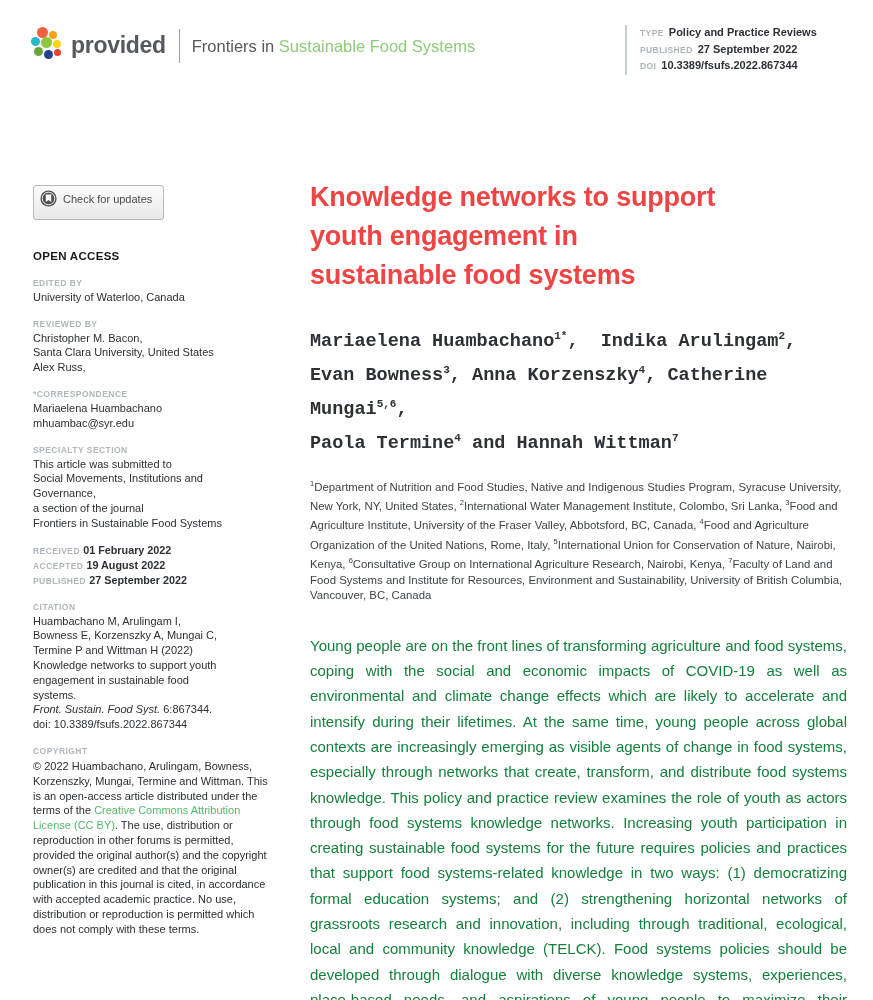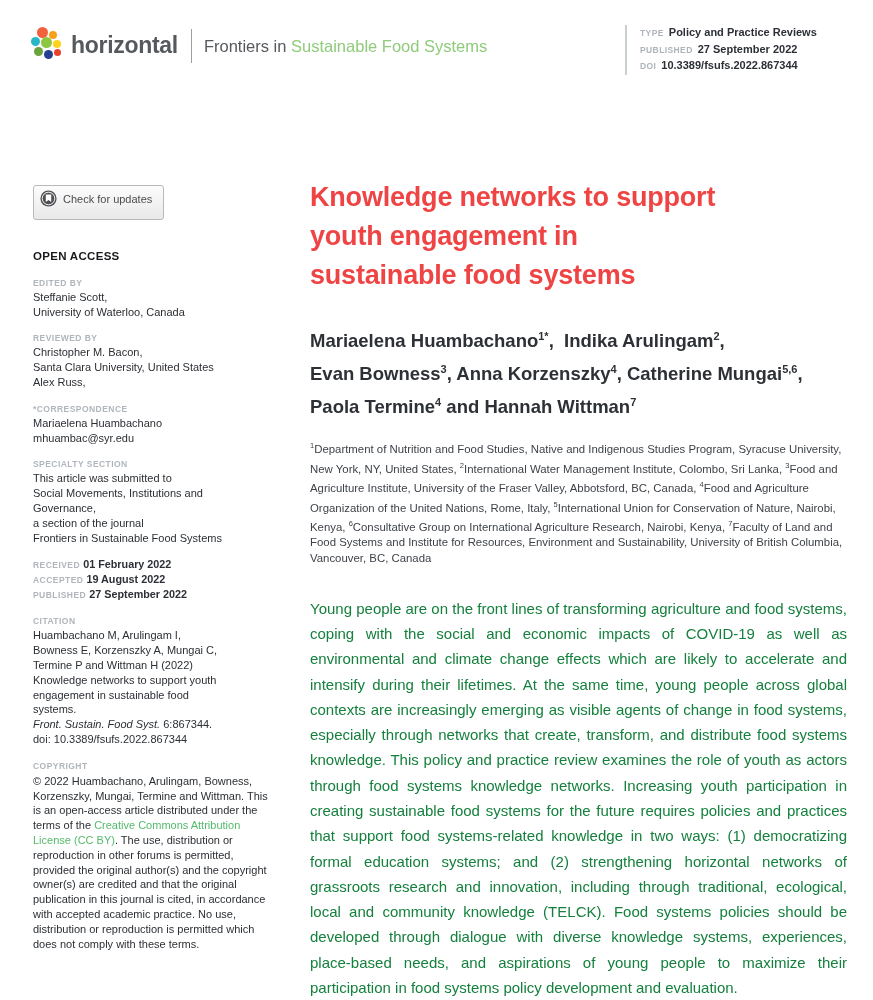--- a/index.html
+++ b/index.html
@@ -47,42 +47,42 @@
   .date-row { white-space: nowrap; }
   .date-row .sec-label { display: inline; margin: 0; }
   .date-row .date-val { font-size: 10.8px; font-weight: 700; color: #2c3036; }
   .italic { font-style: italic; }
   .cc-link { color: #54ba6b; text-decoration: none; cursor: pointer; }
   .copyright-p { margin-top: 1px; }
 
   
   .main { position: absolute; left: 310px; top: 178px; width: 537px; }
   .title { font-size: 27px; line-height: 39px; font-weight: 600; color: #ef4444; letter-spacing: -0.2px; }
-  .authors { margin-top: 27px; font-size: 18.5px; font-weight: 600; color: #2d3136; line-height: 29px; }
+  .authors { margin-top: 27px; font-size: 18.5px; font-weight: 600; color: #2d3136; line-height: 29px; font-family: Liberation Mono, monospace; }
   .authors sup { font-size: 11px; font-weight: 600; }
   .affiliations { margin-top: 17px; font-size: 11.4px; line-height: 15.6px; color: #3e4349; }
   .affiliations sup { font-size: 7.5px; }
   .abstract { margin-top: 29px; font-size: 15px; line-height: 25.3px; text-align: justify; color: #15803d; }
 </style>
 </head>
 <body>
 
 <div class="header">
   <div class="brand-row">
     <div class="logo-mark">
       <span class="dot" style="left:6px;top:0;width:11px;height:11px;background:#f2603d;"></span>
       <span class="dot" style="left:18px;top:4px;width:8px;height:8px;background:#f9a01b;"></span>
       <span class="dot" style="left:0;top:10px;width:9px;height:9px;background:#29b7c6;"></span>
       <span class="dot" style="left:10px;top:10px;width:11px;height:11px;background:#8dc63f;"></span>
       <span class="dot" style="left:22px;top:13px;width:8px;height:8px;background:#ffd21e;"></span>
       <span class="dot" style="left:3px;top:20px;width:9px;height:9px;background:#6ba43a;"></span>
       <span class="dot" style="left:13px;top:23px;width:9px;height:9px;background:#25408f;"></span>
       <span class="dot" style="left:23px;top:22px;width:7px;height:7px;background:#e8412c;"></span>
     </div>
-    <span class="brand-name">horizontal</span>
+    <span class="brand-name">provided</span>
     <span class="brand-divider"></span>
     <span class="journal-line"><span>Frontiers in</span>&nbsp;<span class="green">Sustainable Food Systems</span></span>
   </div>
 
   <div class="header-meta">
     <div class="meta-row">
       <span class="meta-label">TYPE</span>
       <span class="meta-value">Policy and Practice Reviews</span>
     </div>
     <div class="meta-row">
@@ -104,21 +104,20 @@
       <circle cx="10" cy="10" r="7.4" fill="none" stroke="#ffffff" stroke-width="1.1"></circle>
       <path d="M6.8 5.4h6.4v8.6l-3.2-2.2-3.2 2.2z" fill="#ffffff"></path>
     </svg>
     <span>Check for updates</span>
   </button>
 
   <div class="open-access">OPEN ACCESS</div>
 
   <div class="sec-label">EDITED BY</div>
   <div class="sb-block">
-    <div class="sb-line">Steffanie Scott,</div>
     <div class="sb-line">University of Waterloo, Canada</div>
   </div>
 
   <div class="sec-label">REVIEWED BY</div>
   <div class="sb-block">
     <div class="sb-line">Christopher M. Bacon,</div>
     <div class="sb-line">Santa Clara University, United States</div>
     <div class="sb-line">Alex Russ,</div>
   </div>
 

